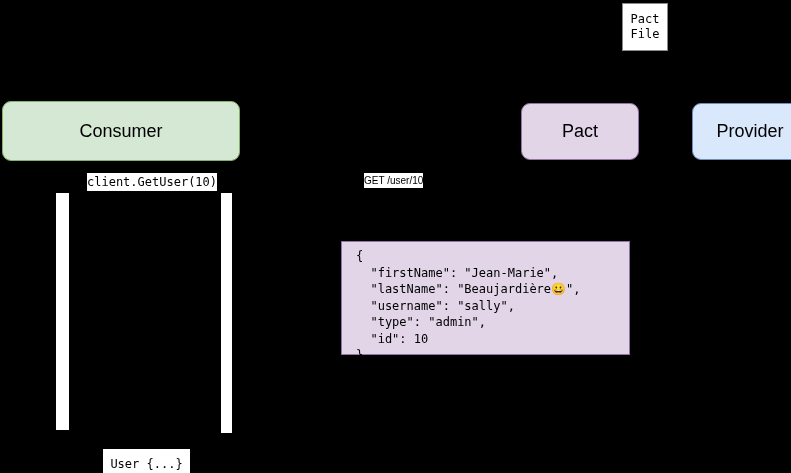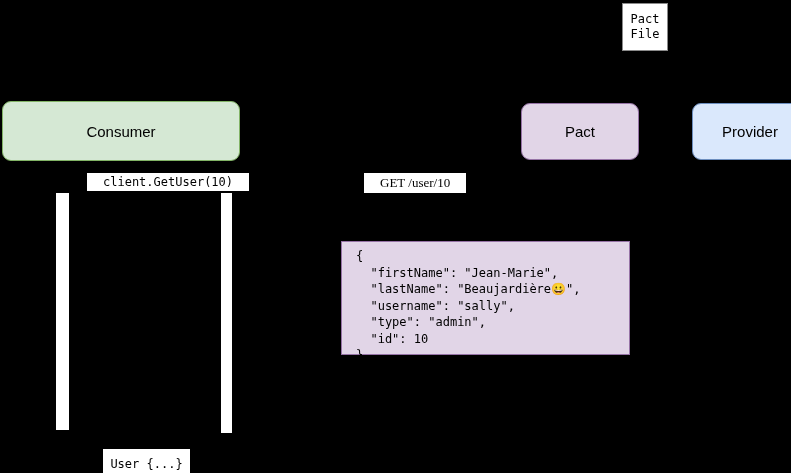--- a/index.html
+++ b/index.html
@@ -15,21 +15,21 @@
     overflow: hidden;
     font-family: "Liberation Sans", sans-serif;
     border-radius: 8px;
   }
   .node {
     position: absolute;
     display: flex;
     align-items: center;
     justify-content: center;
     box-sizing: border-box;
-    font-size: 15px;
+    font-size: 18px;
     color: #000000;
   }
   .rounded {
     border-radius: 9px;
   }
   #consumer-node {
     left: 2px; top: 101px; width: 238px; height: 60px;
     background: #d5e8d4;
     border: 1px solid #82b366;
   }
@@ -49,32 +49,32 @@
     border: 1px solid #8a8a8a;
     font-family: "DejaVu Sans Mono", "Liberation Mono", monospace;
     font-size: 12px;
     white-space: pre;
     line-height: 15px;
   }
   .msg-label {
     position: absolute;
     background: #ffffff;
     color: #000000;
-    padding: 2px 16px;
+    padding: 2px 0;
     box-sizing: border-box;
   }
   #method-call-label {
     left: 87px; top: 173px;
     font-family: "DejaVu Sans Mono", "Liberation Mono", monospace;
     font-size: 12px;
   }
   #http-request-label {
     left: 364px; top: 173px;
-    font-family: Liberation Serif, serif;
-    font-size: 13px;
+    font-family: Liberation Sans, sans-serif;
+    font-size: 10px;
   }
   #response-user-label {
     left: 103px; top: 417px; width: 87px; height: 30px;
     display: flex;
     align-items: center;
     justify-content: center;
     font-family: "DejaVu Sans Mono", "Liberation Mono", monospace;
     font-size: 12px;
     padding: 0;
     margin-top: 32px;

